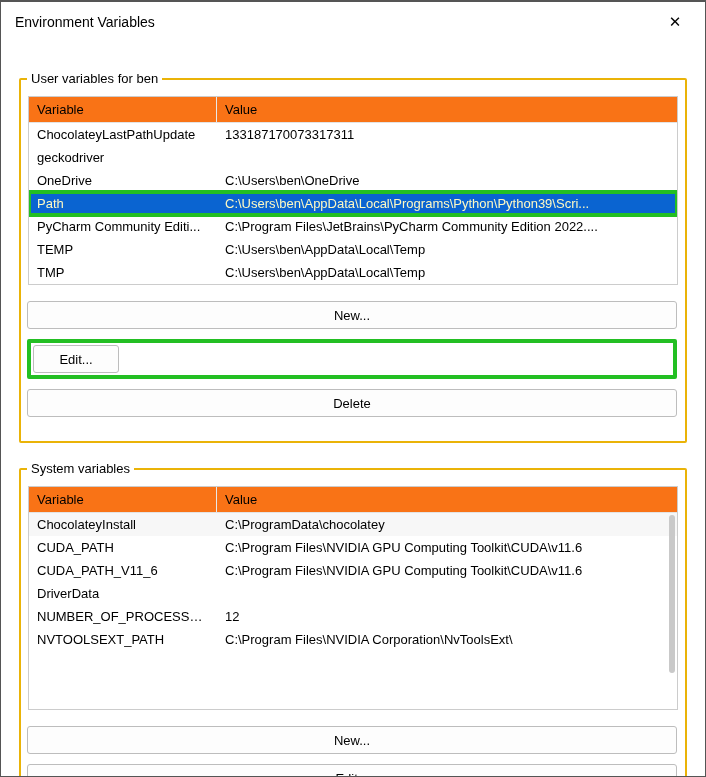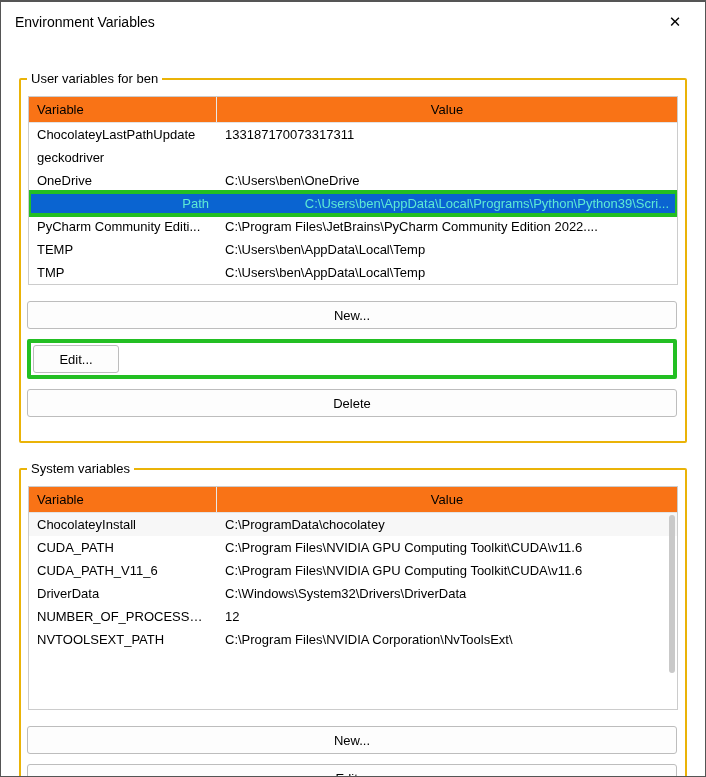--- a/index.html
+++ b/index.html
@@ -50,38 +50,37 @@
     display: flex;
     background: #f97316;
     border-bottom: 1px solid #e3e3e3;
     position: relative;
   }
   .th {
     padding: 5px 8px;
     font-size: 13px;
   }
   .th.var { flex: 0 0 188px; border-right: 1px solid #e8e8e8; }
-  .th.val { flex: 1; text-align: center; }
+  .th.val { flex: 1; }
   .tbody { position: relative; }
   .row {
     display: flex;
     padding: 2px 0;
   }
   .row .cell {
     padding: 2px 8px;
     white-space: nowrap;
     overflow: hidden;
     text-overflow: ellipsis;
   }
   .row .cell.var { flex: 0 0 188px; }
   .row .cell.val { flex: 1; }
   .row.selected {
     background: #0a64d1;
-    color: #5eead4;
-    text-align: right;
+    color: #fef9c3;
   }
   .row.selected.hl {
     outline: 4px solid #23bf23;
     outline-offset: -2px;
   }
   .row.alt.shade { background: #f7f7f7; }
   .btn-row {
     display: flex;
     gap: 10px;
     justify-content: flex-end;
@@ -203,21 +202,20 @@
         <div class="row">
           <div class="cell var">CUDA_PATH</div>
           <div class="cell val">C:\Program Files\NVIDIA GPU Computing Toolkit\CUDA\v11.6</div>
         </div>
         <div class="row">
           <div class="cell var">CUDA_PATH_V11_6</div>
           <div class="cell val">C:\Program Files\NVIDIA GPU Computing Toolkit\CUDA\v11.6</div>
         </div>
         <div class="row">
           <div class="cell var">DriverData</div>
-          <div class="cell val">C:\Windows\System32\Drivers\DriverData</div>
         </div>
         <div class="row">
           <div class="cell var">NUMBER_OF_PROCESSORS</div>
           <div class="cell val">12</div>
         </div>
         <div class="row">
           <div class="cell var">NVTOOLSEXT_PATH</div>
           <div class="cell val">C:\Program Files\NVIDIA Corporation\NvToolsExt\</div>
         </div>
       </div>

